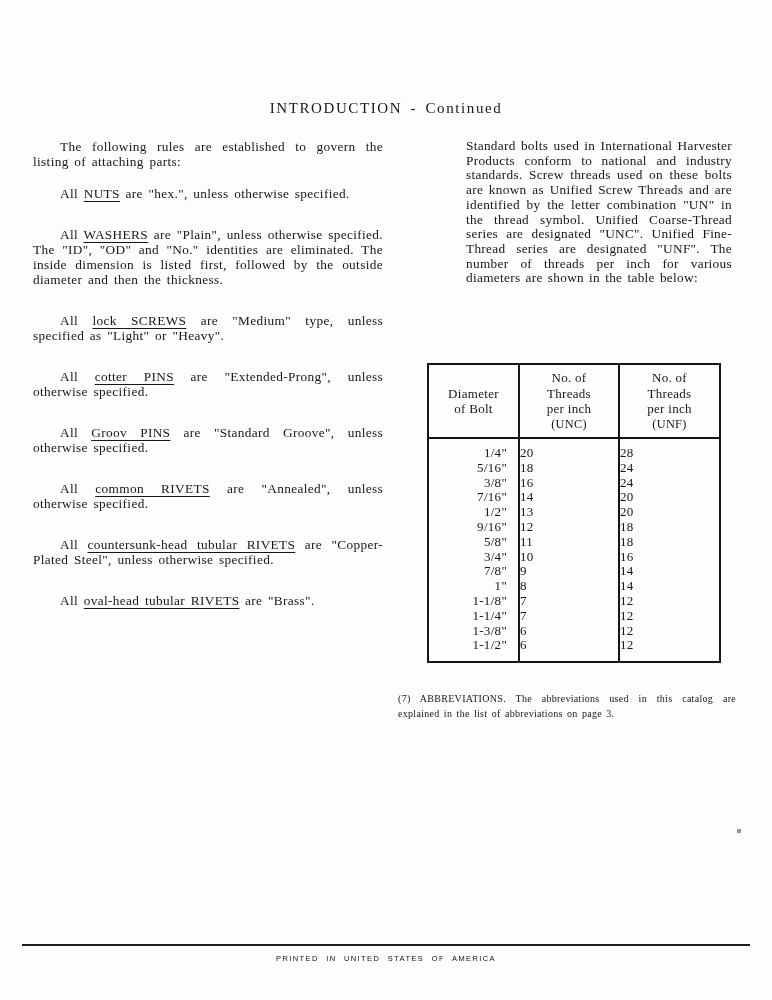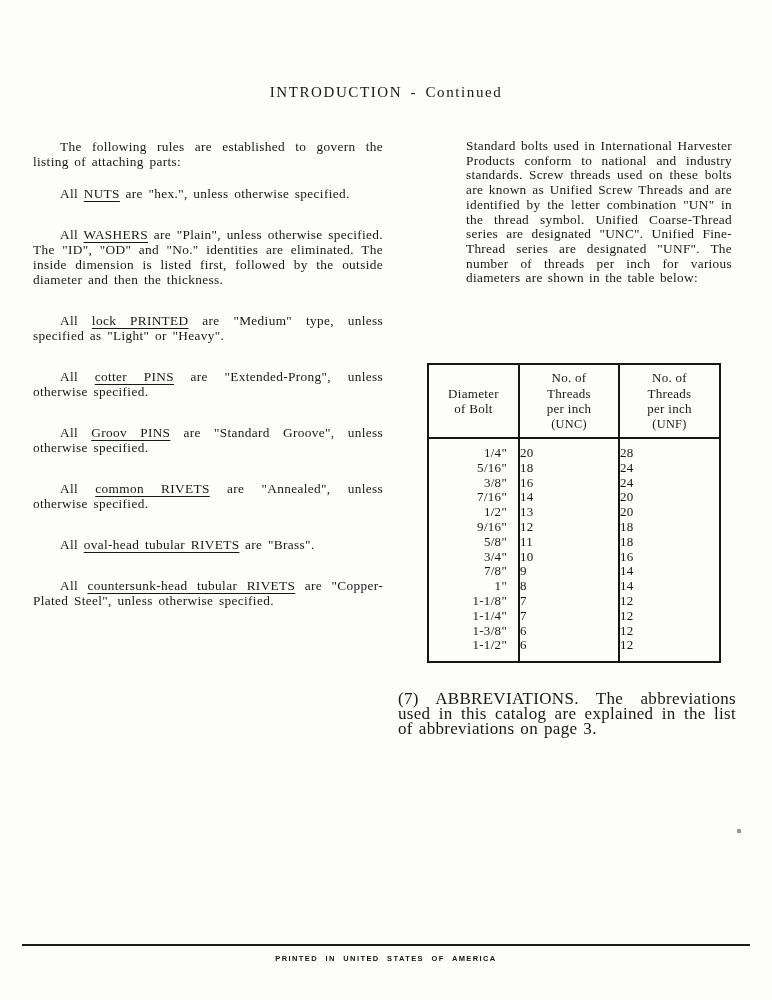--- a/index.html
+++ b/index.html
@@ -8,21 +8,21 @@
     width: 772px;
     height: 1000px;
     margin: 0 auto;
     background: #fdfdfc;
     font-family: "Liberation Serif", serif;
     color: #171717;
     overflow: hidden;
   }
   .title {
     position: absolute;
-    top: 84px;
+    top: 100px;
     left: 0;
     width: 100%;
     margin: 0;
     text-align: center;
     font-size: 15px;
     font-weight: normal;
     letter-spacing: 1.6px;
     word-spacing: 3px;
   }
   .col-left {
@@ -92,21 +92,21 @@
   }
   .thread-table td.dia { text-align: right; padding-right: 11px; }
   .thread-table td.num { text-align: left; }
   .thread-table tbody tr:first-child td { padding-top: 7px; }
   .thread-table tbody tr:last-child td { padding-bottom: 8px; }
   .abbrev {
     position: absolute;
     left: 398px;
     top: 691px;
     width: 338px;
-    font-size: 17px;
+    font-size: 10px;
     line-height: 15px;
     letter-spacing: 0.3px;
     word-spacing: 1.5px;
     text-align: justify;
   }
   .speck {
     position: absolute;
     left: 737px;
     top: 829px;
     width: 4px;
@@ -122,43 +122,43 @@
     background: #1c1c1c;
   }
   .footer-text {
     position: absolute;
     top: 954px;
     left: 0;
     width: 100%;
     text-align: center;
     font-family: "Liberation Sans", sans-serif;
     font-size: 7.5px;
-    font-weight: bold;
+    font-weight: normal;
     letter-spacing: 1.4px;
     word-spacing: 4px;
     color: #111;
   }
 </style>
 </head>
 <body>
 
 <div class="page">
 
   <h1 class="title">INTRODUCTION - Continued</h1>
 
   <div class="col-left" id="left-column">
       <p><span>The following rules are established to govern the listing of attaching parts:</span></p>
       <p><span>All </span><span class="u">NUTS</span><span> are "hex.", unless otherwise specified.</span></p>
       <p><span>All </span><span class="u">WASHERS</span><span> are "Plain", unless otherwise specified. The "ID", "OD" and "No." identities are eliminated. The inside dimension is listed first, followed by the outside diameter and then the thickness.</span></p>
-      <p><span>All </span><span class="u">lock PRINTED</span><span> are "Medium" type, unless specified as "Light" or "Heavy".</span></p>
+      <p><span>All </span><span class="u">lock SCREWS</span><span> are "Medium" type, unless specified as "Light" or "Heavy".</span></p>
       <p><span>All </span><span class="u">cotter PINS</span><span> are "Extended-Prong", unless otherwise specified.</span></p>
       <p><span>All </span><span class="u">Groov PINS</span><span> are "Standard Groove", unless otherwise specified.</span></p>
       <p><span>All </span><span class="u">common RIVETS</span><span> are "Annealed", unless otherwise specified.</span></p>
+      <p><span>All </span><span class="u">countersunk-head tubular RIVETS</span><span> are "Copper-Plated Steel", unless otherwise specified.</span></p>
       <p><span>All </span><span class="u">oval-head tubular RIVETS</span><span> are "Brass".</span></p>
-      <p><span>All </span><span class="u">countersunk-head tubular RIVETS</span><span> are "Copper-Plated Steel", unless otherwise specified.</span></p>
     </div>
 
   <div class="intro">Standard bolts used in International Harvester Products conform to national and industry standards. Screw threads used on these bolts are known as Unified Screw Threads and are identified by the letter combination "UN" in the thread symbol. Unified Coarse-Thread series are designated "UNC". Unified Fine-Thread series are designated "UNF". The number of threads per inch for various diameters are shown in the table below:</div>
 
   <table class="thread-table">
     <colgroup>
       <col style="width:91px">
       <col style="width:100px">
       <col style="width:101px">
     </colgroup>

